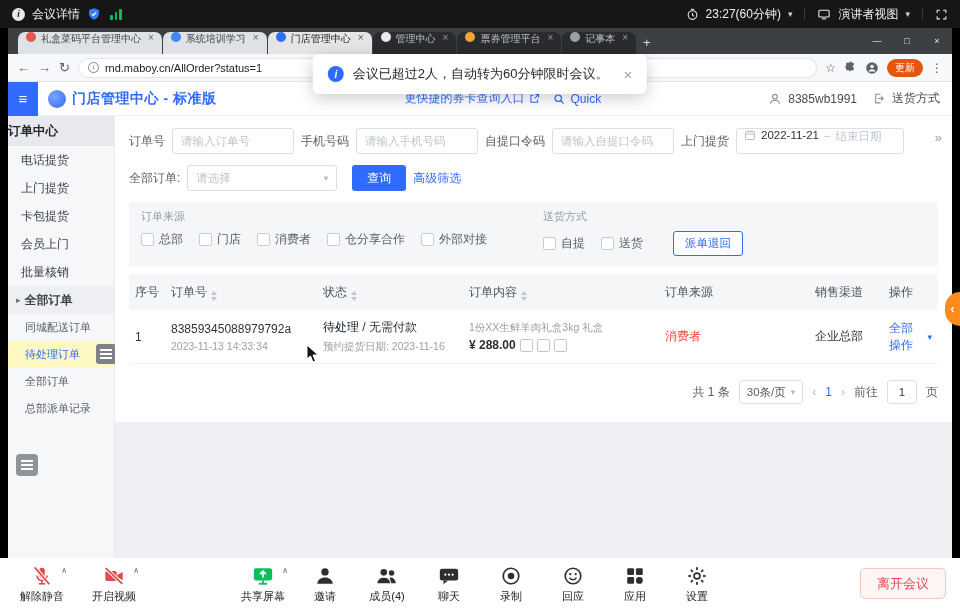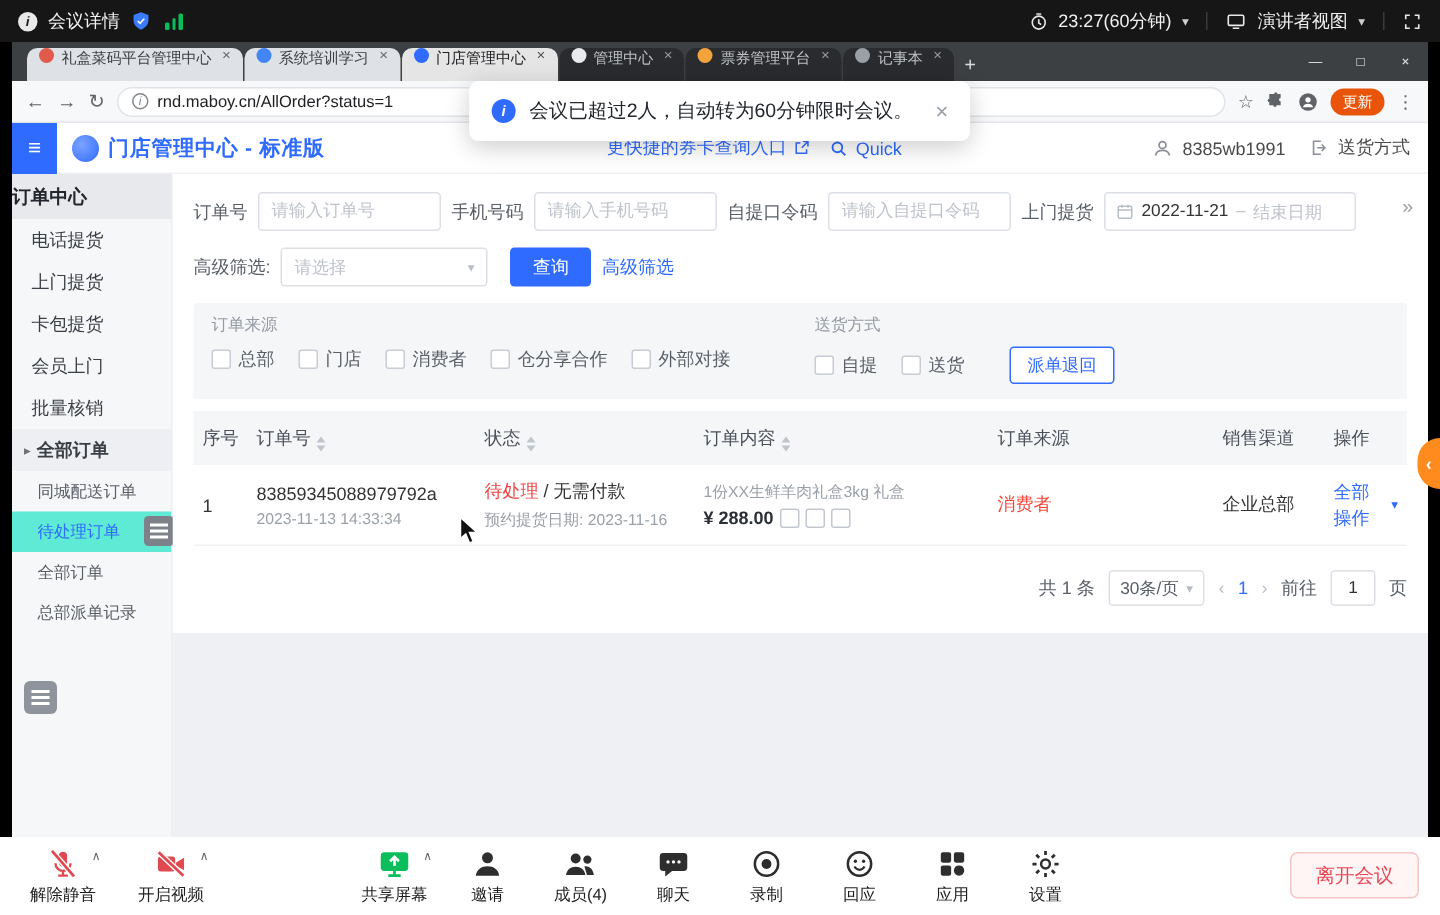--- a/index.html
+++ b/index.html
@@ -46,56 +46,56 @@
 .quick-wrap{position:absolute;left:42%;display:flex;align-items:center;gap:5px;color:#2f6bff;font-size:12px}
 .hdr-right{margin-left:auto;display:flex;align-items:center;gap:6px;padding-right:12px;font-size:12px;color:#4a4a4a}
 
 .app-body{flex:1;display:flex;overflow:hidden}
 .sidebar{width:107px;background:#f6f7f9;border-right:1px solid #ebedf0;position:relative;flex:none;font-size:12px;color:#3a3f45}
 .sb-sec{height:30px;background:#e7e9ec;display:flex;align-items:center;font-weight:bold;font-size:12.5px;color:#23272d}
 .sb-item{height:28px;display:flex;align-items:center;padding-left:13px}
 .sb-group{height:28px;display:flex;align-items:center;gap:4px;padding-left:8px;background:#edeff2;font-weight:bold}
 .sb-arrow{font-size:9px;color:#6a6f76}
 .sb-sub{height:27px;display:flex;align-items:center;padding-left:17px;font-size:11px;color:#5a5f66;position:relative}
-.sb-sub.active{color:#2f6bff;background:#5eead4}
+.sb-sub.active{color:#2f6bff;background:#fef9c3}
 .sb-handle{position:absolute;right:-2px;top:3px;width:20px;height:20px;background:#7d828a;border-radius:3px;display:flex;flex-direction:column;justify-content:center;align-items:center;gap:2.5px}
 .sb-handle i,.float-btn i{display:block;width:12px;height:1.5px;background:#fff}
 .float-btn{position:absolute;left:8px;top:338px;width:22px;height:22px;background:#8f949c;border-radius:4px;display:flex;flex-direction:column;gap:2.5px;justify-content:center;align-items:center}
 
 .main{flex:1;background:#eef0f3;overflow:hidden}
 .content{background:#fff;padding:12px 14px 18px;position:relative}
 .collapse{position:absolute;right:10px;top:14px;color:#9aa0a8;font-size:13px}
 
 .frow{display:flex;align-items:center;gap:7px;margin-bottom:11px;font-size:12px;color:#5a6068;white-space:nowrap}
 .inp{width:122px;height:26px;border:1px solid #dcdfe6;border-radius:3px;padding:0 8px;font-size:11.5px;color:#333;outline:none;font-family:inherit}
 .inp::placeholder{color:#bfc4cc}
-.drange{width:168px;height:26px;border:1px solid #dcdfe6;border-radius:3px;display:flex;align-items:center;gap:5px;padding:0 7px;font-size:11.5px;color:#333}
+.drange{width:168px;height:26px;border:1px solid #dcdfe6;border-radius:3px;display:flex;align-items:flex-start;gap:5px;padding:0 7px;font-size:11.5px;color:#333}
 .dend{color:#bfc4cc}
-.select{width:138px;height:26px;border:1px solid #dcdfe6;border-radius:3px;display:flex;align-items:center;justify-content:space-between;padding:0 8px;color:#bfc4cc;font-size:11.5px}
+.select{width:150px;height:26px;border:1px solid #dcdfe6;border-radius:3px;display:flex;align-items:center;justify-content:space-between;padding:0 8px;color:#bfc4cc;font-size:11.5px}
 .sel-caret{color:#b8bdc6;font-size:9px}
 .btn-primary{height:26px;padding:0 15px;background:#2f6bff;color:#fff;border:none;border-radius:3px;font-size:12px;margin-left:8px;font-family:inherit}
 .link-blue{color:#2f6bff;font-size:12px;}
 
 .panel{background:#f5f6f8;border-radius:2px;padding:7px 12px 10px;display:flex;gap:56px;font-size:12px}
 .ptitle{font-size:11px;color:#959aa3;margin-bottom:7px}
 .pchecks{display:flex;align-items:center;gap:16px}
 .check{display:flex;align-items:center;gap:5px;color:#5a6068}
 .box{width:13px;height:13px;border:1px solid #c8ccd4;background:#fff;border-radius:2px;flex:none}
 .btn-outline{height:25px;padding:0 11px;background:#fff;border:1px solid #2f6bff;color:#2f6bff;border-radius:3px;font-size:11.5px;margin-left:14px;font-family:inherit}
 
 .thead{display:flex;align-items:center;background:#f5f6f8;height:36px;margin-top:8px;font-size:12px;color:#4a505a}
 .tc{padding:0 6px}
 .c0{width:36px}.c1{width:152px}.c2{width:146px}.c3{width:196px}.c4{width:150px}.c5{width:74px}.c6{flex:1}
 .sort{display:inline-flex;flex-direction:column;gap:2px;margin-left:4px;vertical-align:1px}
 .sort i{display:block;width:0;height:0;border-left:3.5px solid transparent;border-right:3.5px solid transparent}
 .sort .up{border-bottom:4px solid #c0c4cc}
 .sort .dn{border-top:4px solid #c0c4cc}
 .trow{display:flex;align-items:center;min-height:54px;border-bottom:1px solid #f1f2f4;font-size:12px;color:#333}
 .sub{font-size:10.5px;color:#9aa0a8;margin-top:4px}
-.status-orange{color:#ef4444}
+.status-orange{color:#0f172a}
 .red{color:#f5483b}
 .price{font-weight:bold;color:#2b2f36;display:flex;align-items:center;gap:4px;margin-top:3px}
 .mini{width:13px;height:13px;border:1px solid #c2c7cf;border-radius:2px;display:inline-block}
 .action{color:#2f6bff;display:flex;align-items:center;gap:3px}
 
 .pager{display:flex;justify-content:flex-end;align-items:center;gap:9px;margin-top:16px;font-size:12px;color:#5a6068}
 .size-sel{height:24px;border:1px solid #dcdfe6;border-radius:3px;display:flex;align-items:center;gap:5px;padding:0 7px;font-size:11.5px}
 .pg{color:#b8bdc6}
 .pg.cur{color:#2f6bff}
 .goto{width:30px;height:24px;border:1px solid #dcdfe6;border-radius:3px;text-align:center;font-size:11.5px;color:#333;font-family:inherit}
@@ -303,21 +303,21 @@
                   <line x1="8" y1="3" x2="8" y2="7"></line>
                   <line x1="16" y1="3" x2="16" y2="7"></line>
                 </svg>
               <span>2022-11-21</span>
               <span class="dend">–</span>
               <span class="dend">结束日期</span>
             </div>
           </div>
 
           <div class="frow">
-            <span>高级筛选:</span>
+            <span>全部订单:</span>
             <div class="select">
               <span>请选择</span>
               <span class="sel-caret">▾</span>
             </div>
             <button class="btn-primary">查询</button>
             <span class="link-blue">高级筛选</span>
           </div>
 
           <div class="panel">
             <div class="pcol">

